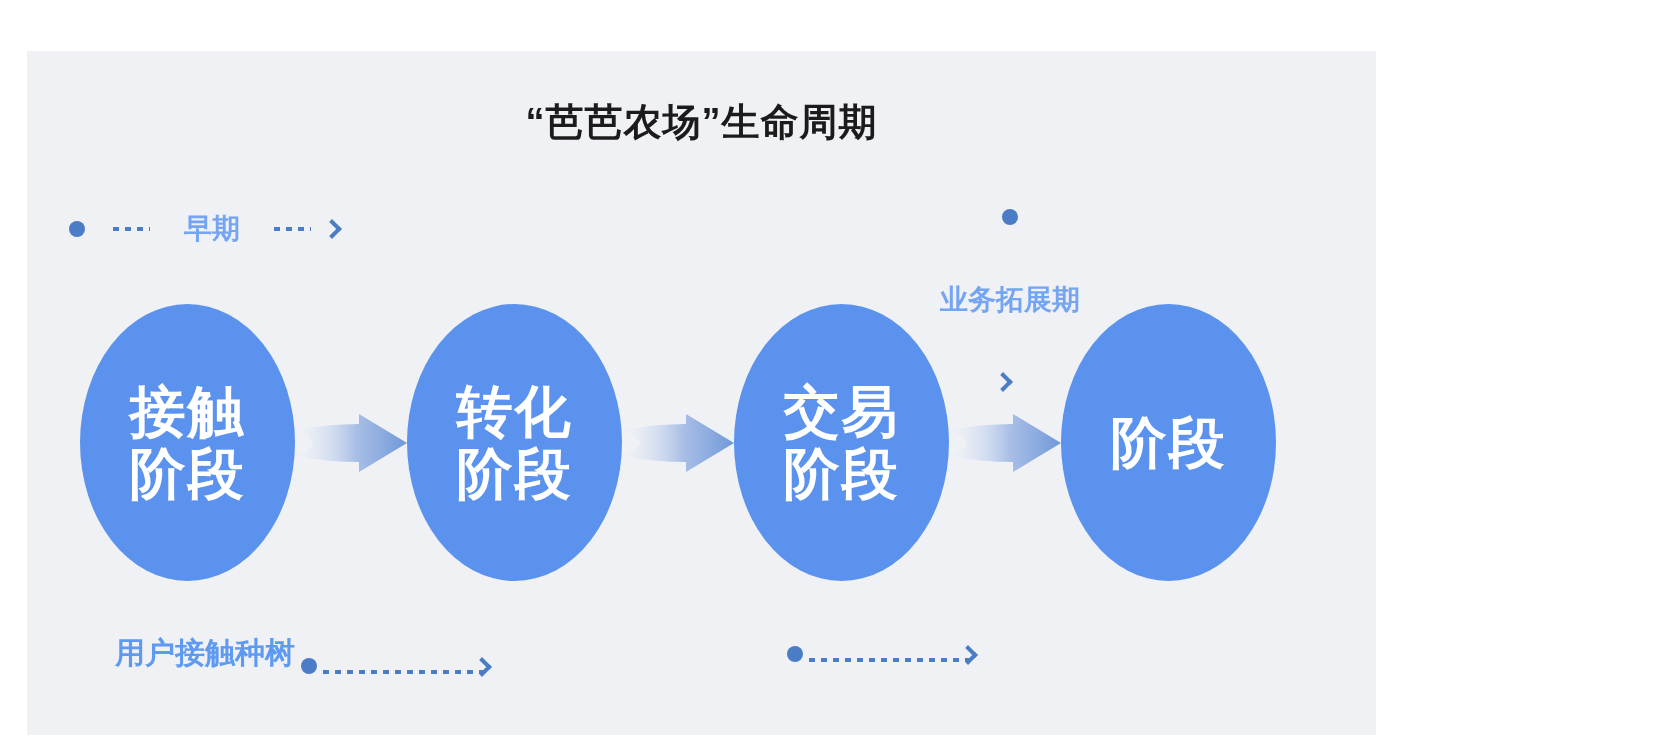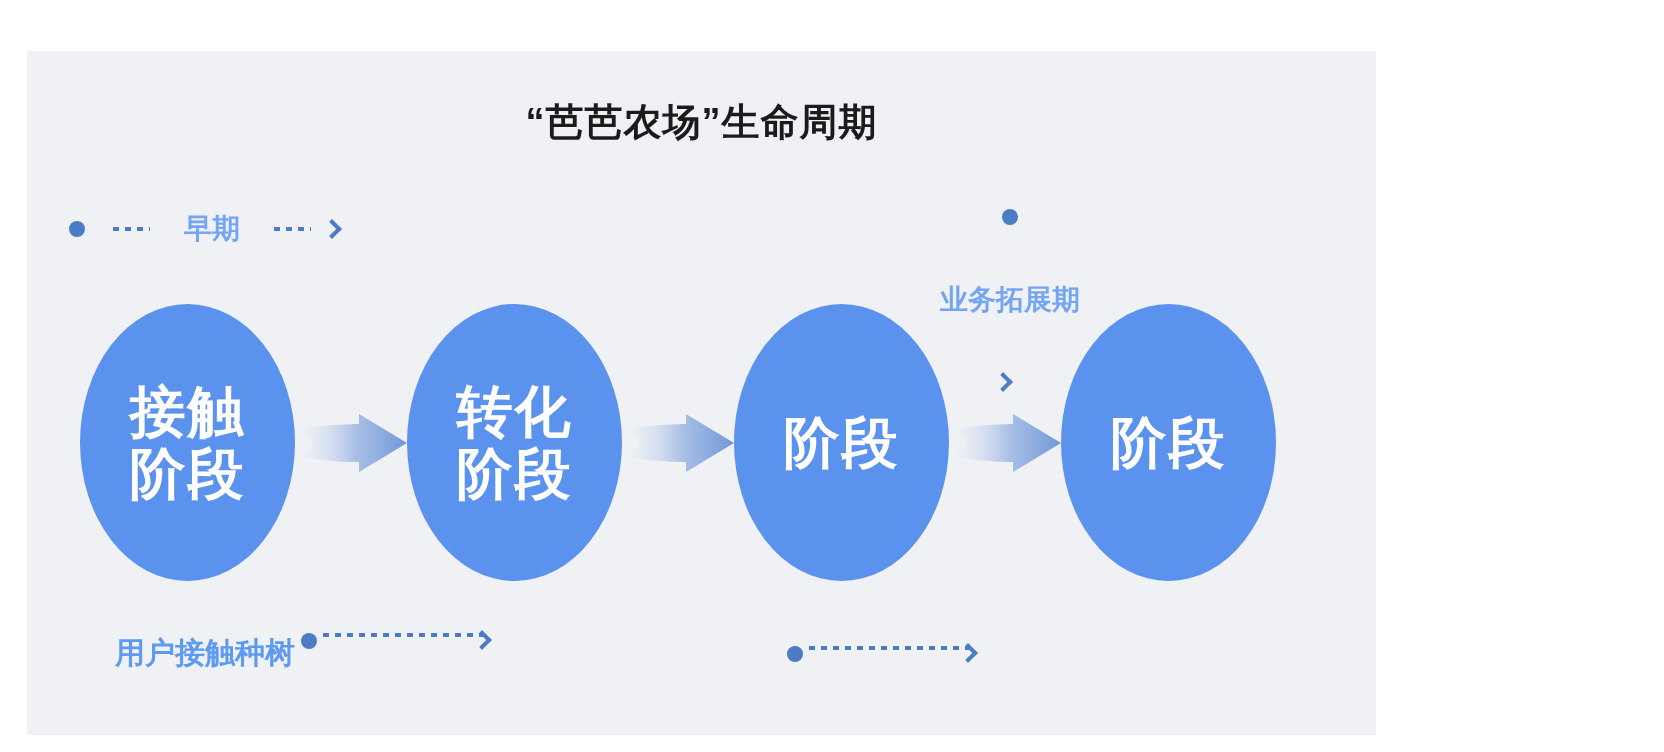--- a/index.html
+++ b/index.html
@@ -84,21 +84,21 @@
   .flow-arrow { width: 112px; height: 58px; flex: 0 0 auto; }
   .flow-arrow svg { display: block; width: 112px; height: 58px; }
 
   
   .notes {
     position: absolute; top: 582px;
     left: 0; right: 0;
     display: flex; align-items: center; justify-content: space-between;
     padding: 0 104px 0 88px;
   }
-  .note-group { display: flex; align-items: flex-start; gap: 6px; flex: 1 1 auto; }
+  .note-group { display: flex; align-items: flex-end; gap: 6px; flex: 1 1 auto; }
   .note-group.last { flex: 0 0 auto; }
   .note-label {
     font-size: 30px;
     font-weight: 700;
     color: var(--label-blue, #5F9AF2);
     white-space: nowrap;
   }
   .note-dash {
     flex: 1 1 auto; max-width: 160px; height: 4px;
     background: repeating-linear-gradient(90deg,
@@ -160,20 +160,21 @@
         <span>阶段</span>
       </div>
     </div>
     <div class="flow-arrow">
       <svg viewBox="0 0 112 58">
           <path d="M0 16 Q32 10 64 10 L64 0 L112 29 L64 58 L64 48 Q32 48 0 42 Q18 34 18 29 Q18 24 0 16 Z" fill="url(#arrowGrad)"></path>
         </svg>
     </div>
     <div class="circle">
       <div class="circle-text">
+        <span>交易</span>
         <span>阶段</span>
       </div>
     </div>
     <div class="flow-arrow">
       <svg viewBox="0 0 112 58">
           <path d="M0 16 Q32 10 64 10 L64 0 L112 29 L64 58 L64 48 Q32 48 0 42 Q18 34 18 29 Q18 24 0 16 Z" fill="url(#arrowGrad)"></path>
         </svg>
     </div>
     <div class="circle">
       <div class="circle-text">

